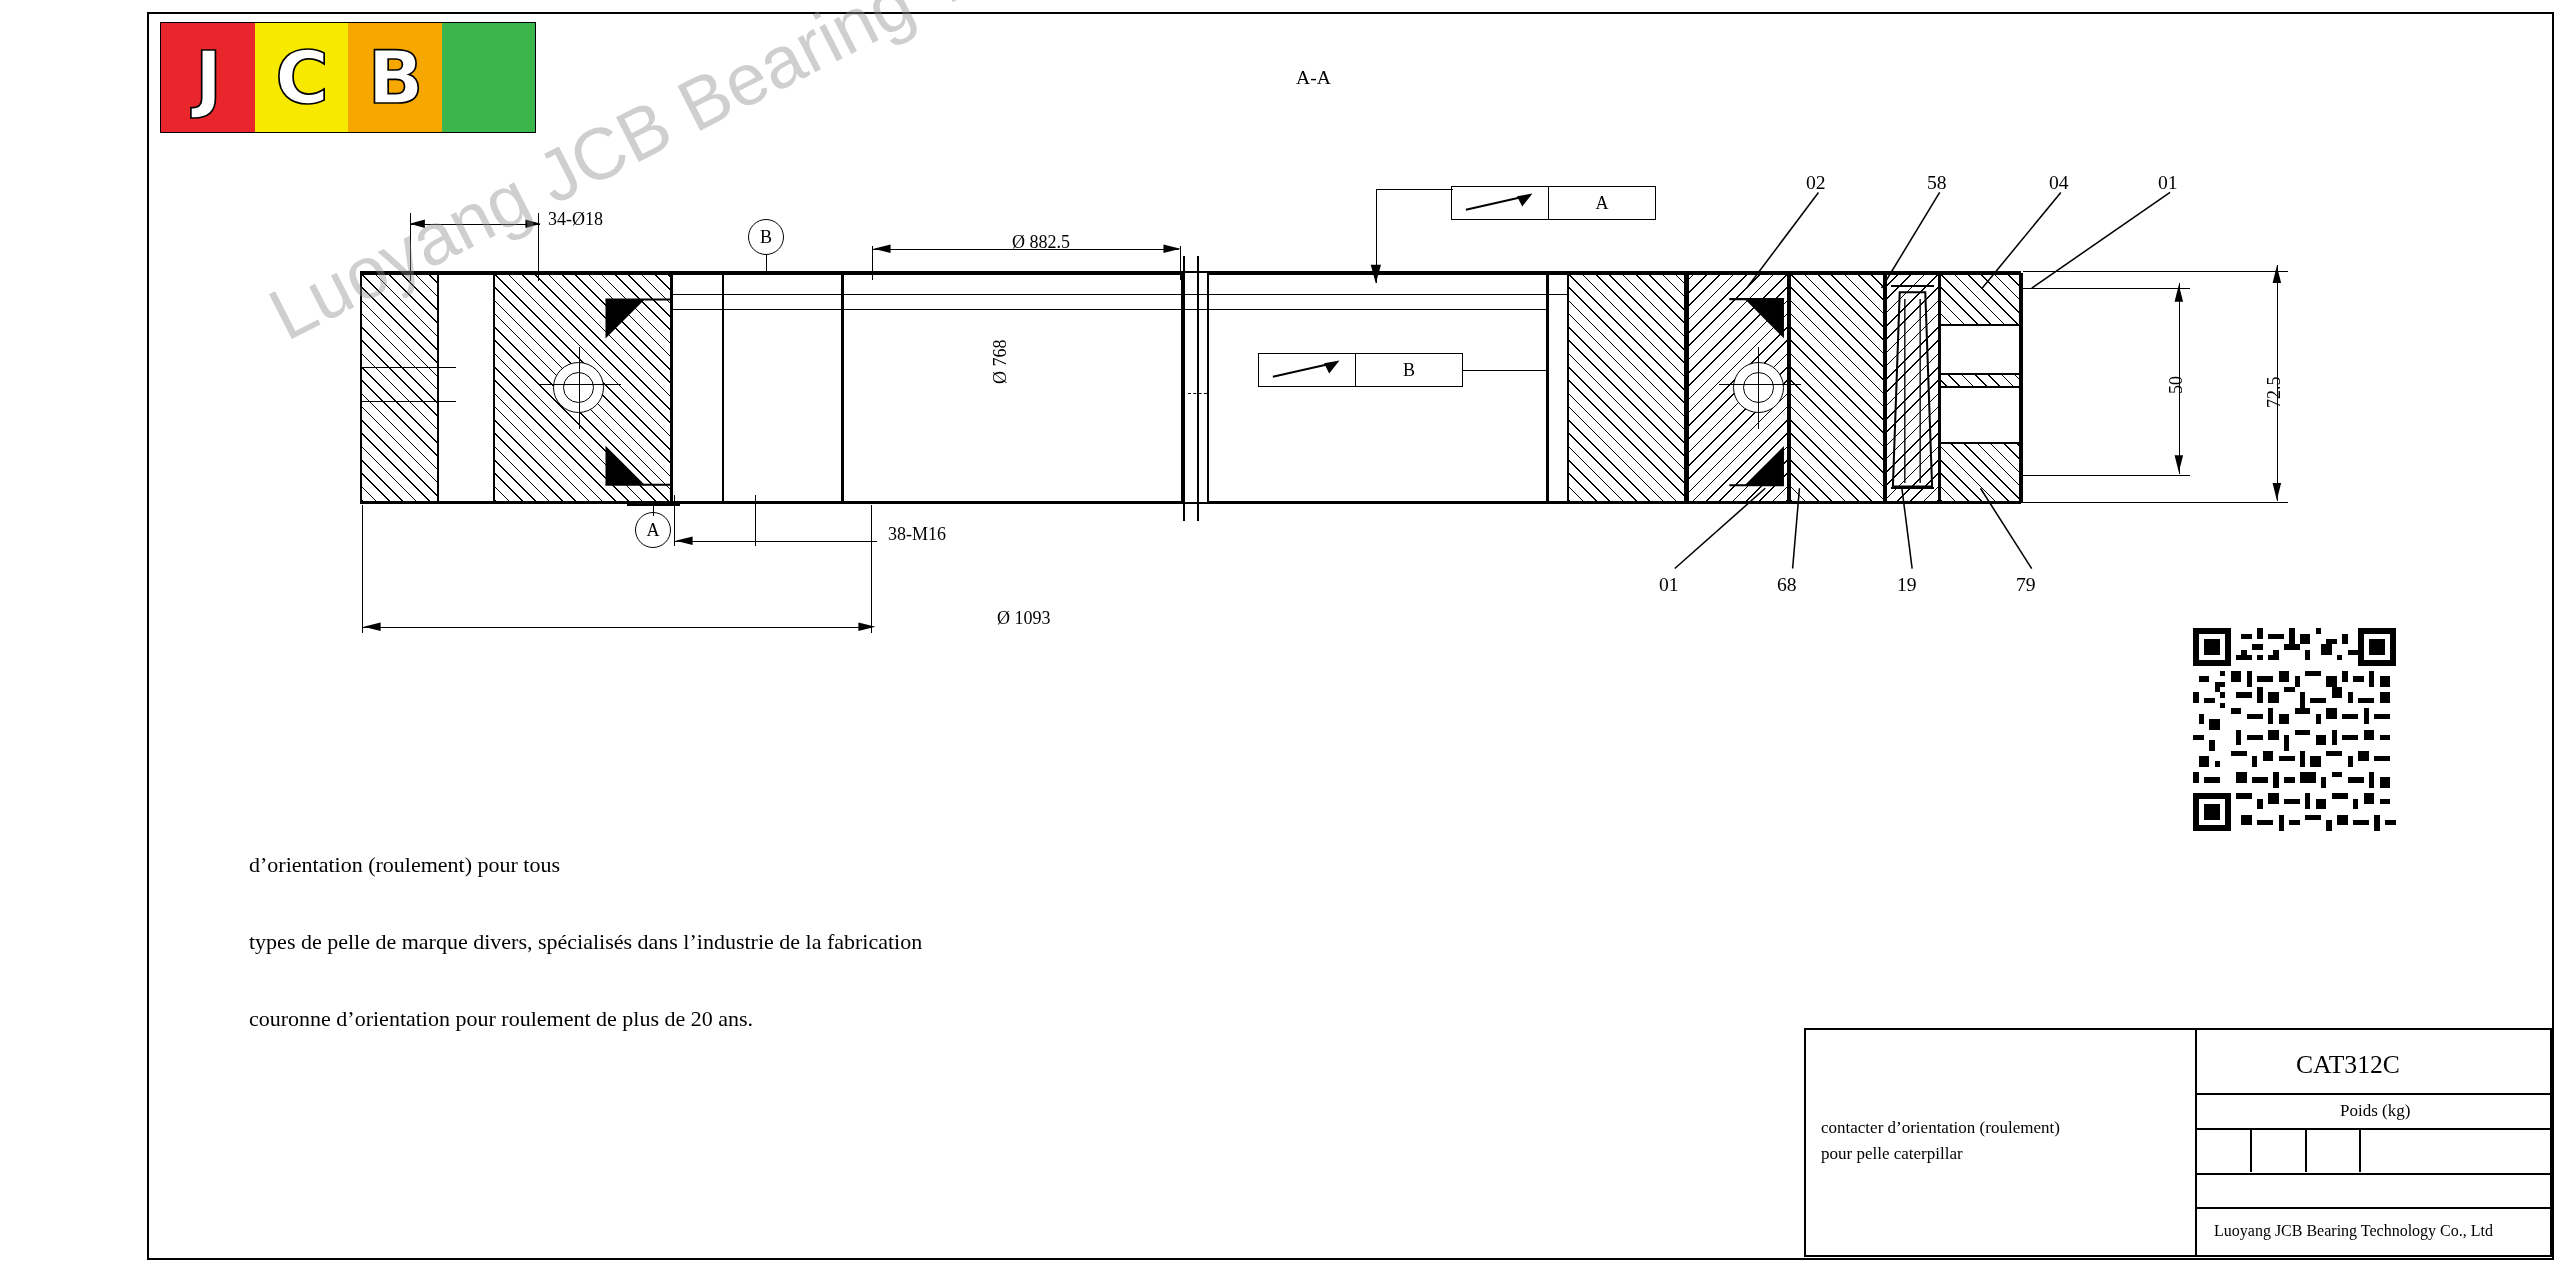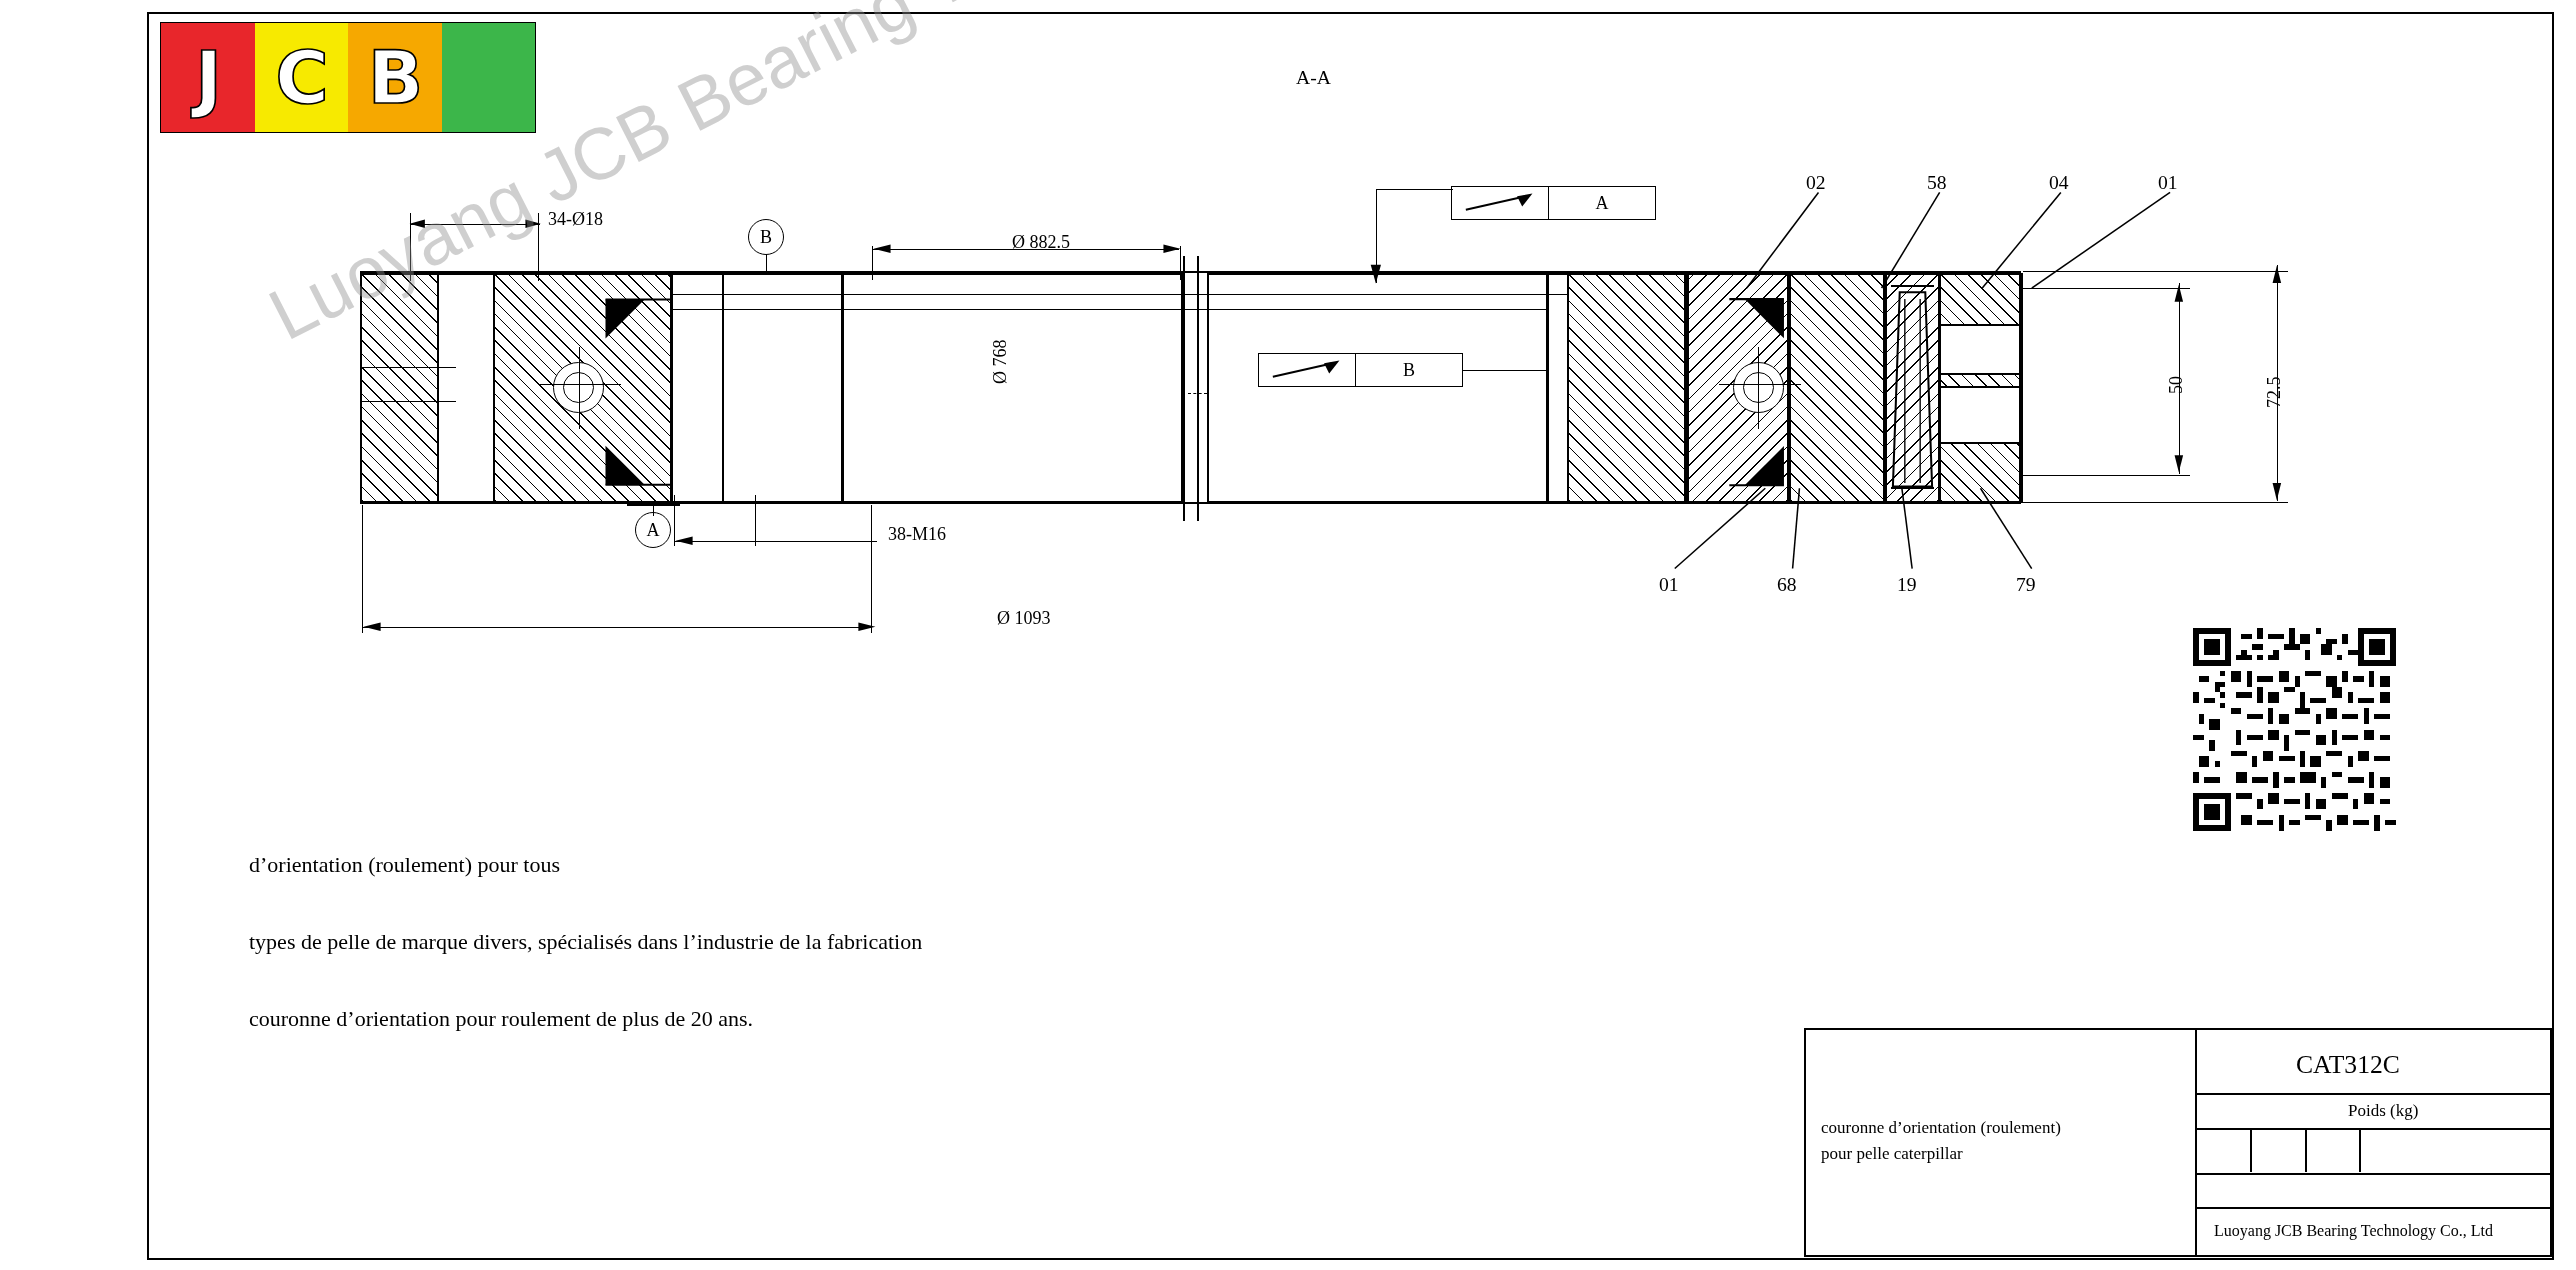--- a/index.html
+++ b/index.html
@@ -545,21 +545,21 @@
   <div class="tb" style="left:1804px; top:1028px; width:748px; height:229px;"></div>
   <div class="ln vline2" style="left:2195px; top:1028px; height:229px;"></div>
   <div class="ln hline2" style="left:2195px; top:1093px; width:357px;"></div>
   <div class="ln hline2" style="left:2195px; top:1128px; width:357px;"></div>
   <div class="ln hline2" style="left:2195px; top:1173px; width:357px;"></div>
   <div class="ln hline2" style="left:2195px; top:1207px; width:357px;"></div>
   <div class="ln vline2" style="left:2250px; top:1128px; height:44px;"></div>
   <div class="ln vline2" style="left:2305px; top:1128px; height:44px;"></div>
   <div class="ln vline2" style="left:2359px; top:1128px; height:44px;"></div>
 
-  <div class="tb-text" style="left:1821px; top:1118px; font-size:17px;">couronne d’orientation (roulement)</div>
+  <div class="tb-text" style="left:1821px; top:1118px; font-size:17px;">contacter d’orientation (roulement)</div>
   <div class="tb-text" style="left:1821px; top:1144px; font-size:17px;">pour pelle caterpillar</div>
 
   <div class="tb-text" style="left:2296px; top:1050px; font-size:25.6px;">CAT312C</div>
-  <div class="tb-text" style="left:2340px; top:1101px; font-size:17px;margin-left:8px;">Poids (kg)</div>
+  <div class="tb-text" style="left:2340px; top:1101px; font-size:17px;">Poids (kg)</div>
   <div class="tb-text" style="left:2214px; top:1222px; font-size:16px;">Luoyang JCB Bearing Technology Co., Ltd</div>
 
 </div>
 
 
 </body></html>

